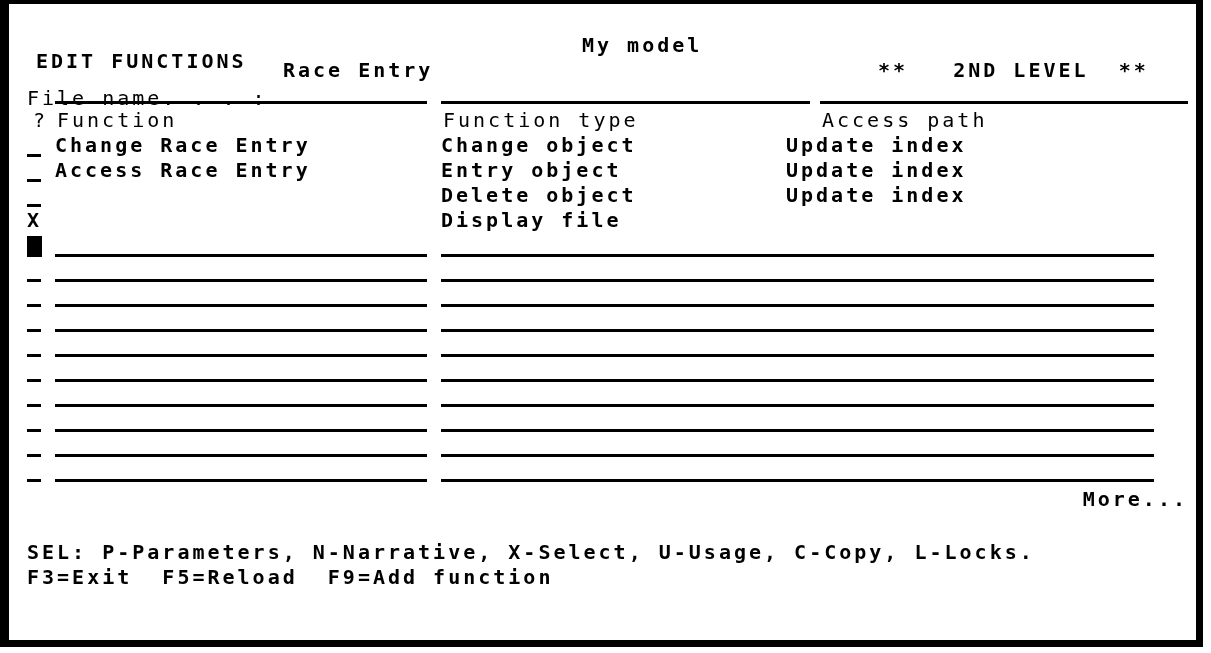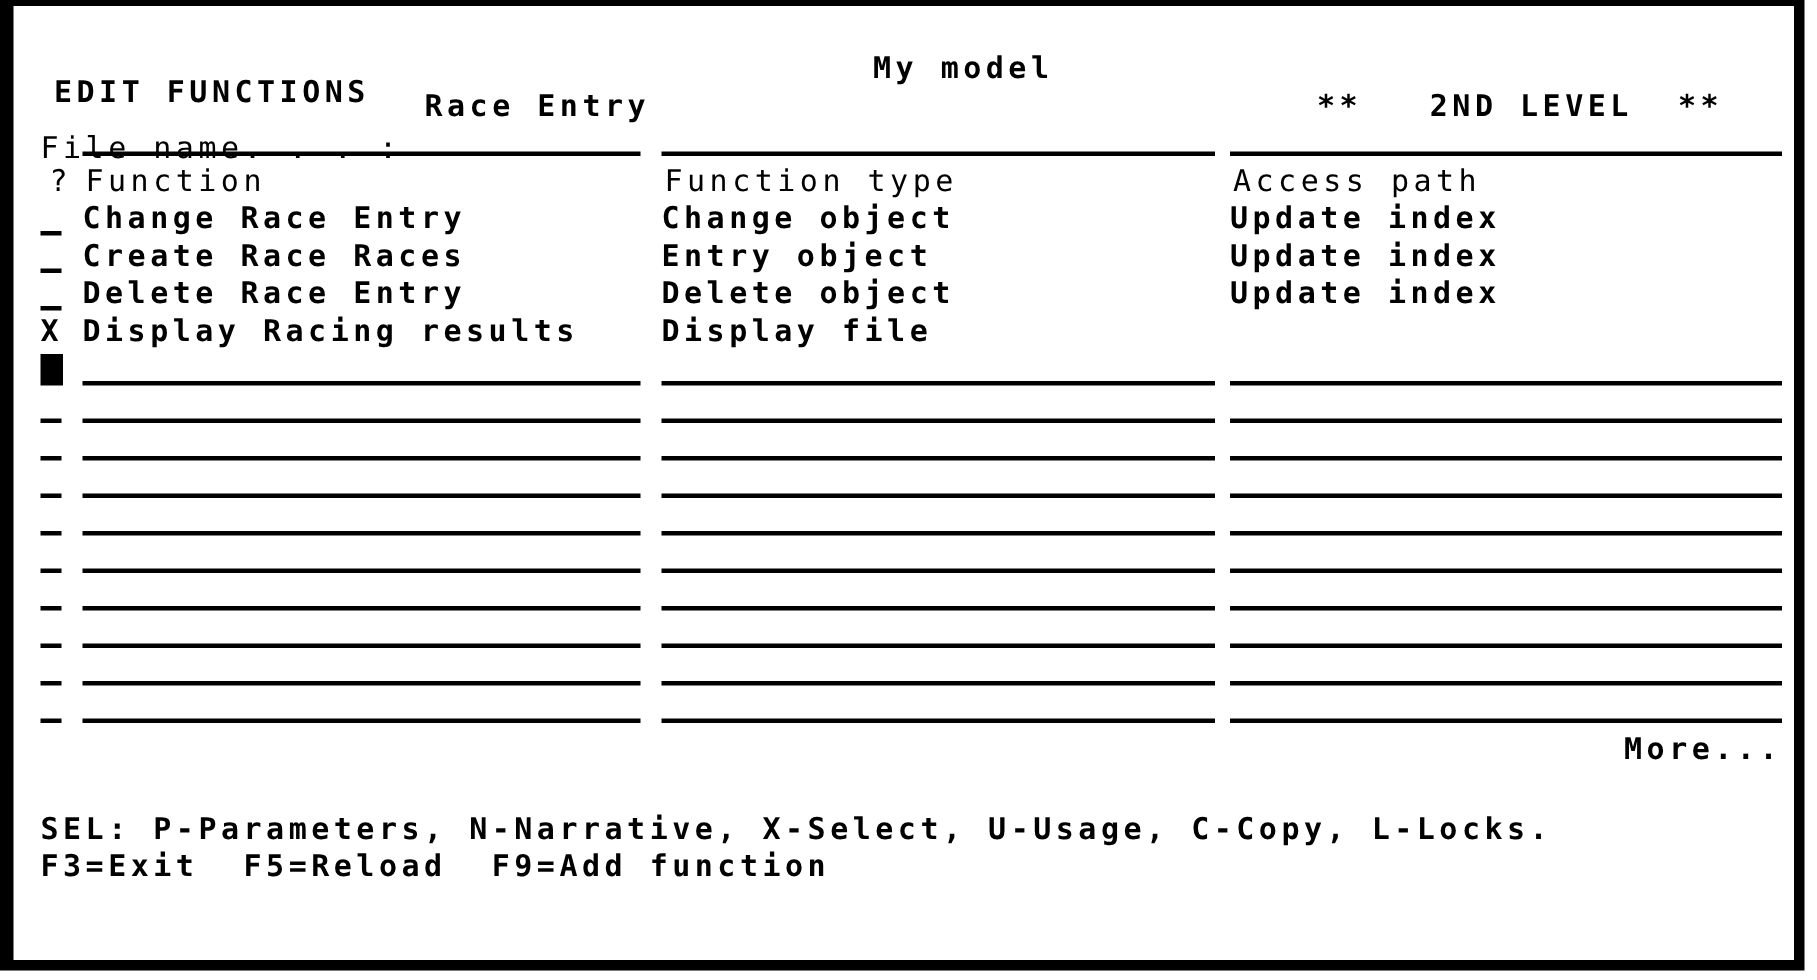--- a/index.html
+++ b/index.html
@@ -24,21 +24,21 @@
   }
   .txt { position: absolute; white-space: pre; }
   .reg { font-weight: normal; }
   .colline { position: absolute; top: 101px; height: 3px; background: #000000; }
   #rows { position: absolute; left: 0; top: 133px; width: 1211px; }
   .trow { position: relative; height: 25px; }
   .cell { position: absolute; top: 0; height: 25px; white-space: pre; }
   .cell.sel { left: 27px; width: 18px; }
   .cell.fn  { left: 55px; width: 372px; }
   .cell.ft  { left: 441px; width: 369px; }
-  .cell.ap  { left: 820px; width: 368px; }
+  .cell.ap  { left: 786px; width: 368px; }
   .uline  { position: absolute; left: 0; right: 0; bottom: 1px; height: 3px; background: #000000; }
   .uscore { position: absolute; left: 0; bottom: 1px; width: 14px; height: 3px; background: #000000; }
   .cursor { position: absolute; left: 0; top: 3px; width: 15px; height: 21px; background: #000000; }
   .more { text-align: right; }
 </style>
 </head>
 <body>
 
 <div class="frame"></div>
 
@@ -60,33 +60,31 @@
 
 <div id="rows">
     <div class="trow">
       <span class="cell sel"><span class="uscore"></span></span>
       <span class="cell ft">Change object</span>
       <span class="cell fn">Change Race Entry</span>
       <span class="cell ap">Update index</span>
     </div>
     <div class="trow">
       <span class="cell sel"><span class="uscore"></span></span>
-      <span class="cell fn">Create Race Races</span>
+      <span class="cell fn">Access Race Entry</span>
       <span class="cell ft">Entry object</span>
       <span class="cell ap">Update index</span>
     </div>
     <div class="trow">
       <span class="cell sel"><span class="uscore"></span></span>
-      <span class="cell fn">Delete Race Entry</span>
       <span class="cell ft">Delete object</span>
       <span class="cell ap">Update index</span>
     </div>
     <div class="trow">
       <span class="cell sel">X</span>
-      <span class="cell fn">Display Racing results</span>
       <span class="cell ft">Display file</span>
     </div>
     <div class="trow">
       <span class="cell sel"><span class="cursor"></span></span>
       <span class="cell fn"><span class="uline"></span></span>
       <span class="cell ft"><span class="uline"></span></span>
       <span class="cell ap"><span class="uline"></span></span>
     </div>
     <div class="trow">
       <span class="cell sel"><span class="uscore"></span></span>

